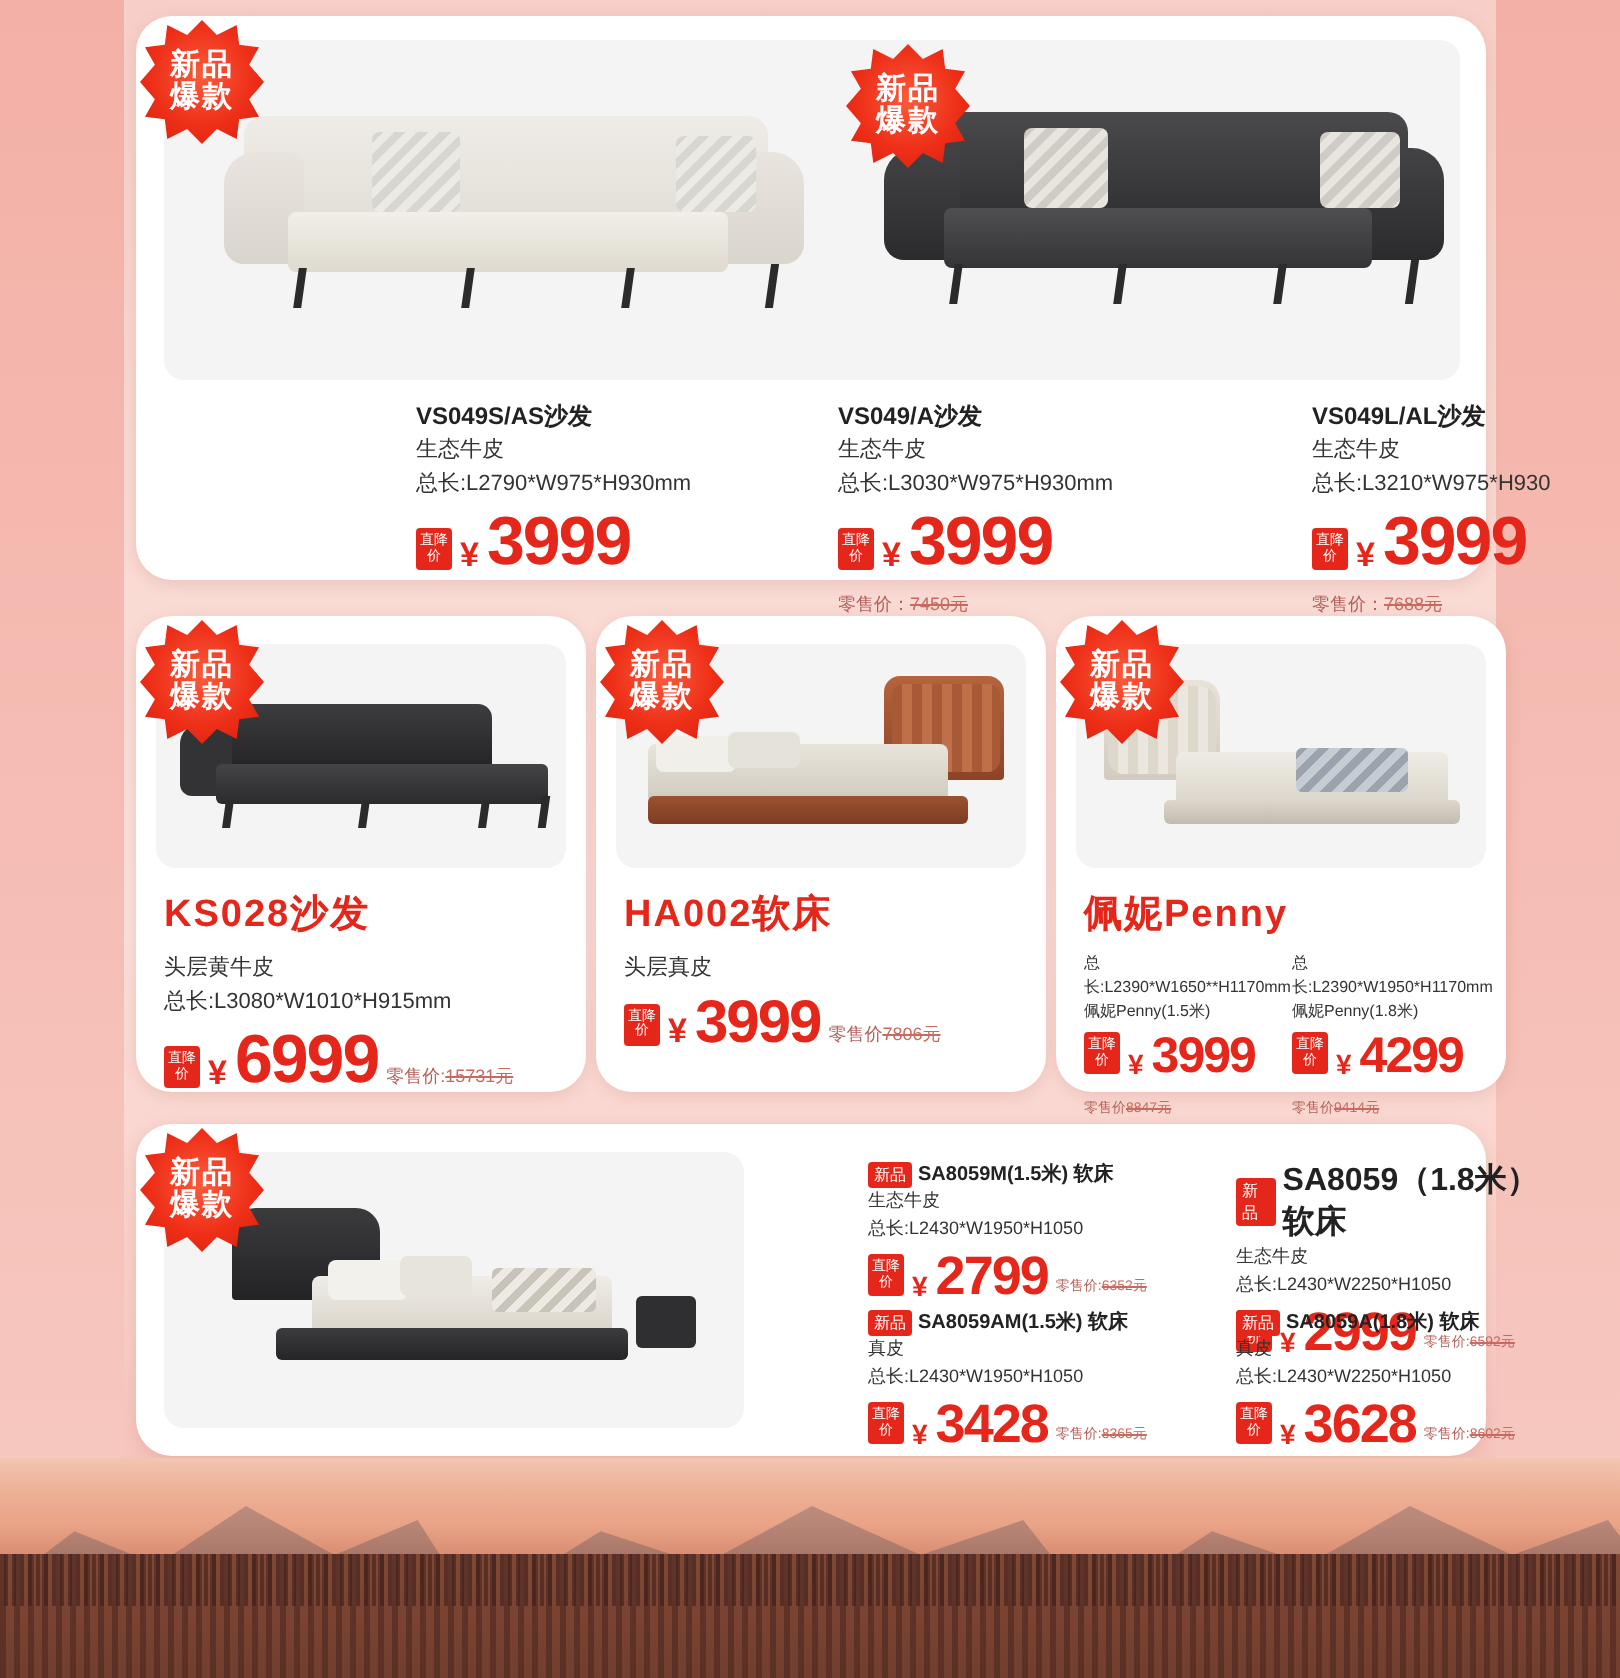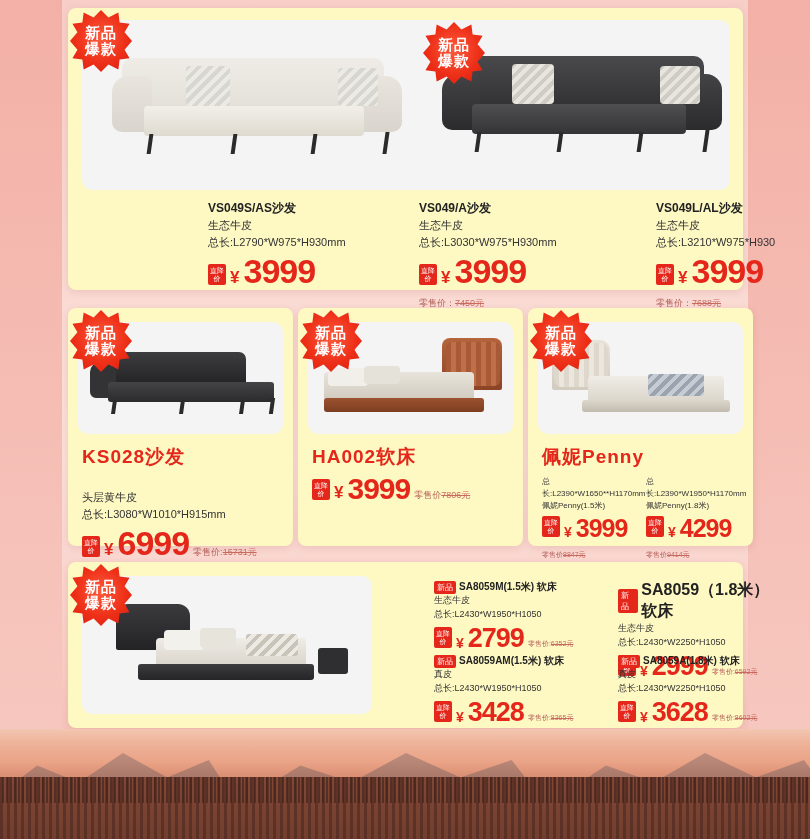--- a/index.html
+++ b/index.html
@@ -44,21 +44,21 @@
   }
   .forest:after{
     content:"";position:absolute;left:0;right:0;top:0;height:26px;
     background:repeating-linear-gradient(90deg,transparent 0 2px,rgba(60,32,26,.6) 2px 4px);
   }
 
   
   .content{position:absolute;left:0;top:0;width:810px;}
 
   .card{
-    background:#fef9c3;border-radius:8px;
+    background:#ffffff;border-radius:18px;
     box-shadow:0 2px 8px rgba(180,90,80,.18);
     position:relative;
   }
 
   
   .badge{
     position:absolute;left:-8px;top:-8px;width:62px;height:62px;z-index:5;
     background:radial-gradient(circle at 50% 45%,#fb5b3c 0%,#ee2f18 55%,#d21d0c 100%);
     clip-path:polygon(50% 0%,62% 12%,78% 4%,80% 20%,96% 22%,88% 36%,100% 50%,88% 64%,96% 78%,80% 80%,78% 96%,62% 88%,50% 100%,38% 88%,22% 96%,20% 80%,4% 78%,12% 64%,0% 50%,12% 36%,4% 22%,20% 20%,22% 4%,38% 12%);
     display:flex;flex-direction:column;align-items:center;justify-content:center;
@@ -208,21 +208,21 @@
         <div class="s-body" style="left:0;top:10px;width:26px;height:36px;background:#333335;border-radius:10px 4px 4px 6px;"></div>
         <div class="s-body" style="left:18px;top:30px;width:166px;height:20px;background:linear-gradient(180deg,#444446,#2b2b2d);border-radius:3px;"></div>
         <div class="s-leg" style="left:22px;top:48px;height:14px;"></div>
         <div class="s-leg" style="left:90px;top:48px;height:14px;"></div>
         <div class="s-leg" style="left:150px;top:48px;height:14px;"></div>
         <div class="s-leg" style="left:180px;top:46px;height:16px;"></div>
       </div>
     </div>
     <div style="position:absolute;left:14px;top:136px;width:200px;">
       <div class="headline">KS028沙发</div>
-      <div class="spec" style="margin-top:19px;">头层黄牛皮</div>
+      <div class="spec" style="margin-top:6px;">头层黄牛皮</div>
       <div class="spec">总长:L3080*W1010*H915mm</div>
       <div class="price-row" style="align-items:flex-end;">
         <div class="tag">
           <div>直降</div>
           <div>价</div>
         </div>
         <span class="yen">¥</span>
         <span class="amount big-amount">6999</span>
         <span style="padding-bottom:4px;">
           <span class="oldprice">零售价:</span><span class="strike">15731元</span>
@@ -241,20 +241,21 @@
         <div style="position:absolute;right:0;top:0;width:60px;height:52px;background:linear-gradient(180deg,#b5643c,#8c4326);border-radius:8px 8px 2px 2px;"></div>
         <div style="position:absolute;right:2px;top:4px;width:54px;height:44px;background:repeating-linear-gradient(90deg,#a85936 0 5px,#c07049 5px 10px);border-radius:6px;"></div>
         <div style="position:absolute;left:0;top:34px;width:150px;height:30px;background:linear-gradient(180deg,#e8e4db,#cfc9bd);border-radius:4px;"></div>
         <div style="position:absolute;left:4px;top:30px;width:40px;height:18px;background:#f1efe9;border-radius:4px;"></div>
         <div style="position:absolute;left:40px;top:28px;width:36px;height:18px;background:#e5e2da;border-radius:4px;"></div>
         <div style="position:absolute;left:0;top:60px;width:160px;height:14px;background:linear-gradient(180deg,#9c5230,#7d3d21);border-radius:3px;"></div>
       </div>
     </div>
     <div style="position:absolute;left:14px;top:136px;width:205px;">
       <div class="headline">HA002软床</div>
+      <div class="spec" style="margin-top:6px;">头层真皮</div>
       <div class="price-row" style="align-items:flex-end;">
         <div class="tag">
           <div>直降</div>
           <div>价</div>
         </div>
         <span class="yen">¥</span>
         <span class="amount mid-amount">3999</span>
         <span style="padding-bottom:4px;">
           <span class="oldprice">零售价</span><span class="strike">7806元</span>
         </span>

